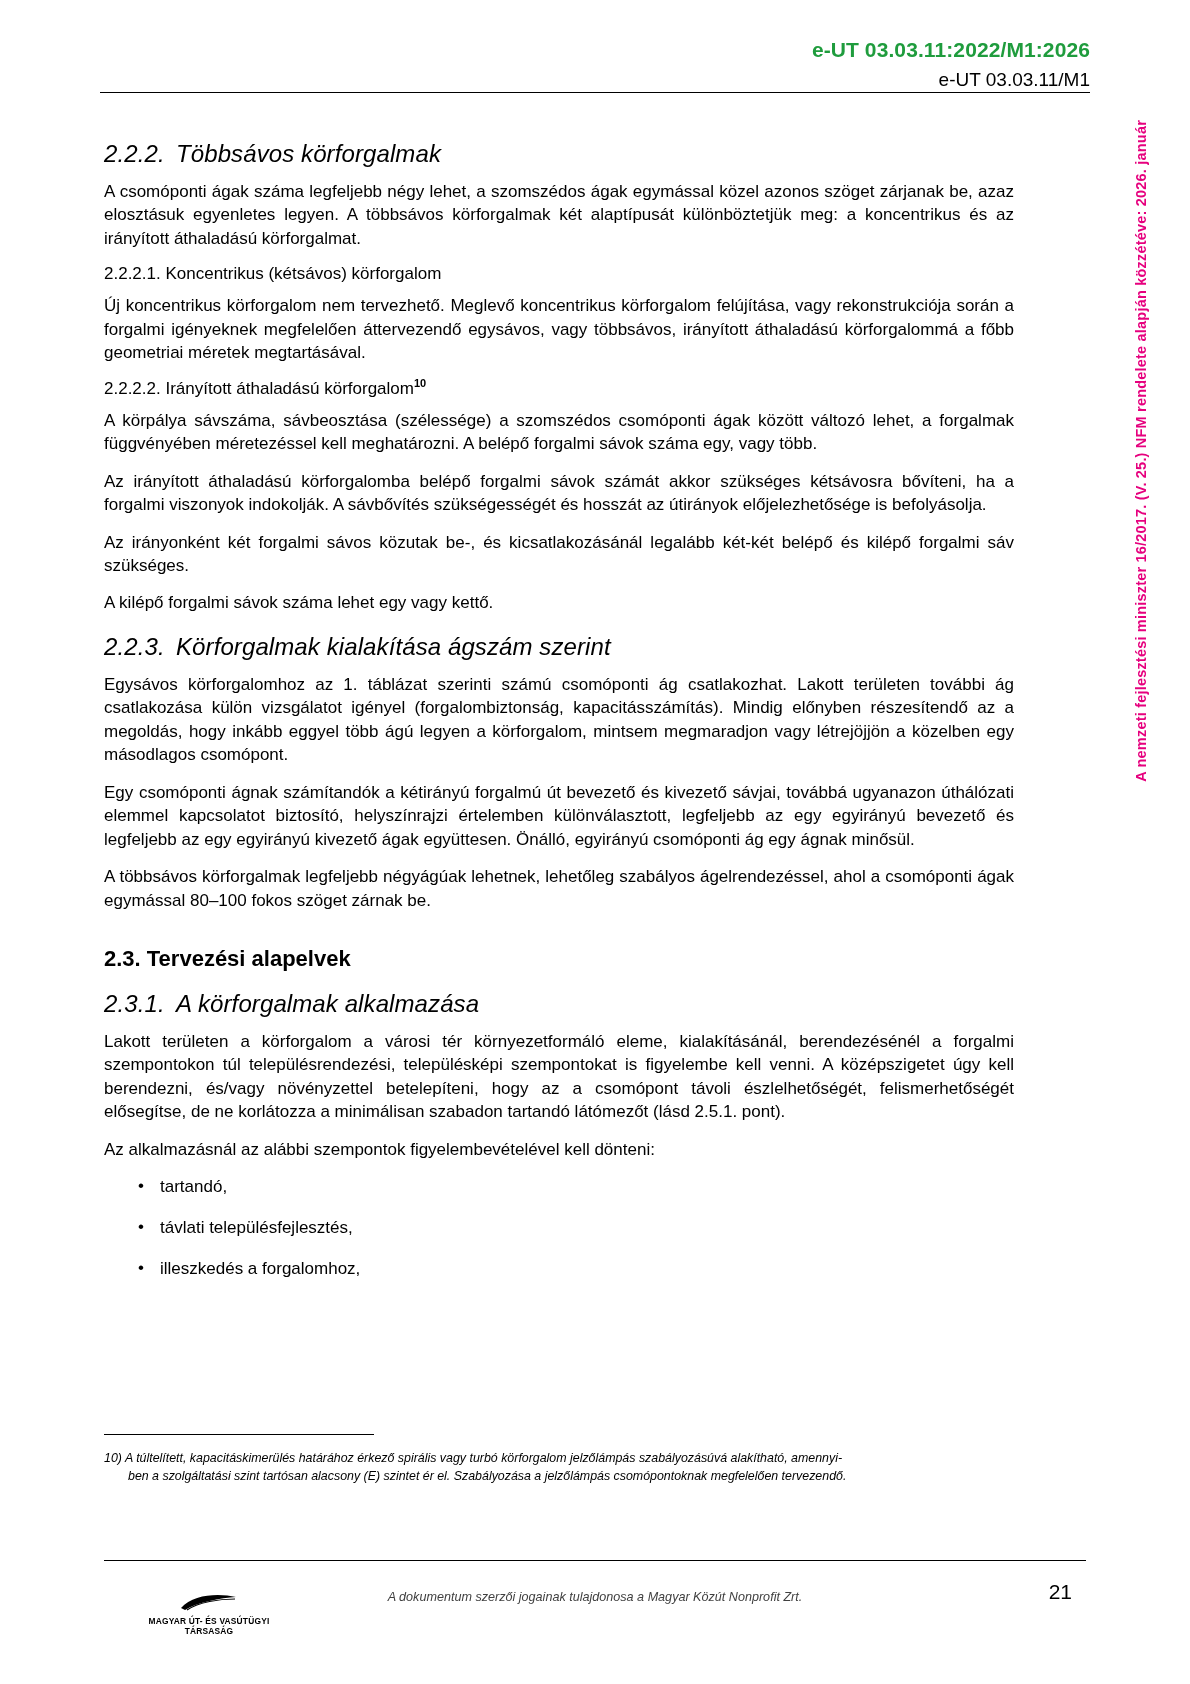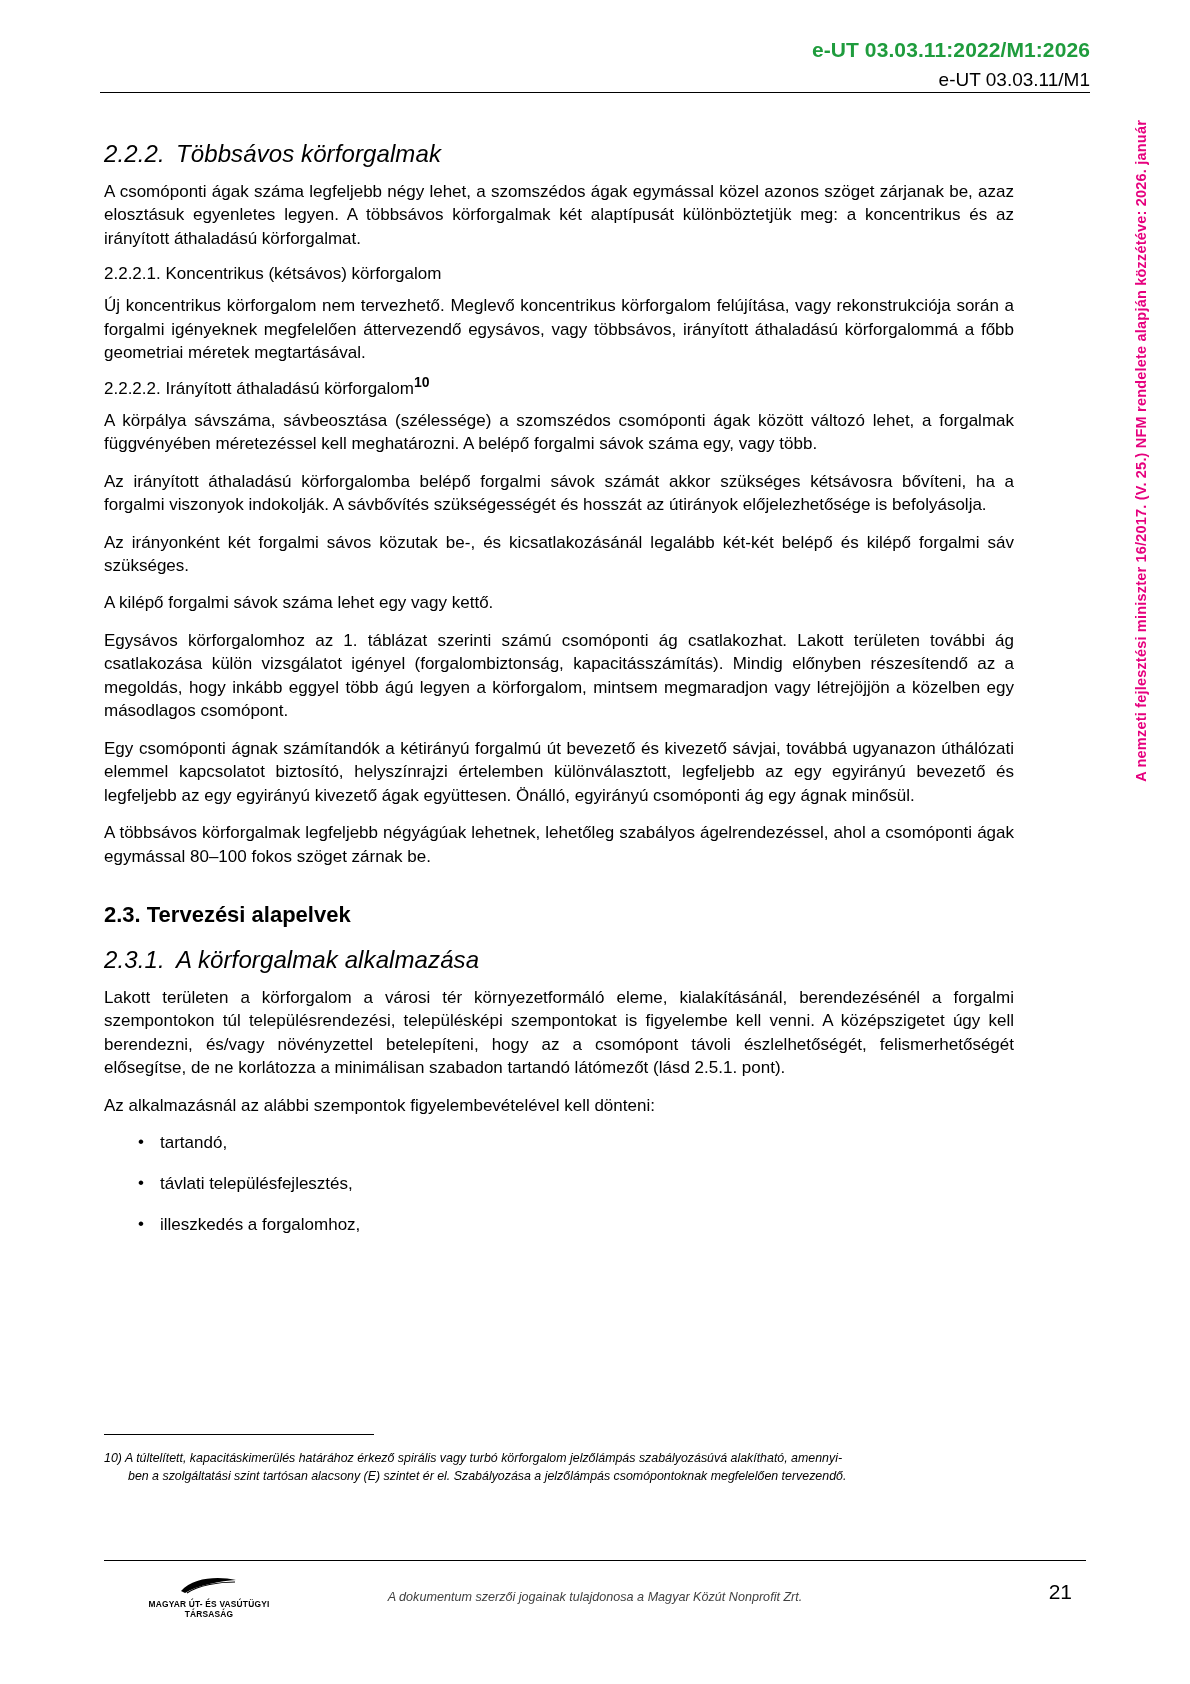--- a/index.html
+++ b/index.html
@@ -100,21 +100,21 @@
     margin: 14px 0 10px 0;
   }
   p.body {
     font-size: 17px;
     line-height: 1.38;
     margin: 0 0 14px 0;
     text-align: justify;
     text-justify: inter-word;
   }
   sup {
-    font-size: 14px;
+    font-size: 11px;
     font-weight: bold;
     vertical-align: super;
     line-height: 0;
   }
   ul.bullets {
     margin: 4px 0 0 0;
     padding: 0 0 0 34px;
     list-style: none;
   }
   ul.bullets li {
@@ -169,21 +169,21 @@
   .footer {
     position: absolute;
     left: 104px;
     right: 104px;
     top: 1572px;
     height: 60px;
   }
   .footer-logo {
     position: absolute;
     left: 20px;
-    top: 3px;
+    top: 20px;
     width: 170px;
     text-align: center;
   }
   .footer-logo .mark {
     display: block;
     height: 22px;
   }
   .footer-logo .mark svg { display: block; margin: 0 auto; }
   .footer-logo .logo-text {
     display: block;
@@ -238,20 +238,23 @@
 
     <h3 class="subsec">
       <span>2.2.2.2. Irányított áthaladású körforgalom</span><sup>10</sup>
     </h3>
 
     <p class="body">A körpálya sávszáma, sávbeosztása (szélessége) a szomszédos csomóponti ágak között változó lehet, a forgalmak függvényében méretezéssel kell meghatározni. A belépő forgalmi sávok száma egy, vagy több.</p>
     <p class="body">Az irányított áthaladású körforgalomba belépő forgalmi sávok számát akkor szükséges kétsávosra bővíteni, ha a forgalmi viszonyok indokolják. A sávbővítés szükségességét és hosszát az útirányok előjelezhetősége is befolyásolja.</p>
     <p class="body">Az irányonként két forgalmi sávos közutak be-, és kicsatlakozásánál legalább két-két belépő és kilépő forgalmi sáv szükséges.</p>
     <p class="body">A kilépő forgalmi sávok száma lehet egy vagy kettő.</p>
 
+    <h2 class="sec">
+      <span class="num">2.2.3.</span><span>Körforgalmak kialakítása ágszám szerint</span>
+    </h2>
 
     <p class="body">Egysávos körforgalomhoz az 1. táblázat szerinti számú csomóponti ág csatlakozhat. Lakott területen további ág csatlakozása külön vizsgálatot igényel (forgalombiztonság, kapacitásszámítás). Mindig előnyben részesítendő az a megoldás, hogy inkább eggyel több ágú legyen a körforgalom, mintsem megmaradjon vagy létrejöjjön a közelben egy másodlagos csomópont.</p>
     <p class="body">Egy csomóponti ágnak számítandók a kétirányú forgalmú út bevezető és kivezető sávjai, továbbá ugyanazon úthálózati elemmel kapcsolatot biztosító, helyszínrajzi értelemben különválasztott, legfeljebb az egy egyirányú bevezető és legfeljebb az egy egyirányú kivezető ágak együttesen. Önálló, egyirányú csomóponti ág egy ágnak minősül.</p>
     <p class="body">A többsávos körforgalmak legfeljebb négyágúak lehetnek, lehetőleg szabályos ágelrendezéssel, ahol a csomóponti ágak egymással 80–100 fokos szöget zárnak be.</p>
 
     <h2 class="secb">2.3. Tervezési alapelvek</h2>
 
     <h2 class="sec">
       <span class="num">2.3.1.</span><span>A körforgalmak alkalmazása</span>
     </h2>

